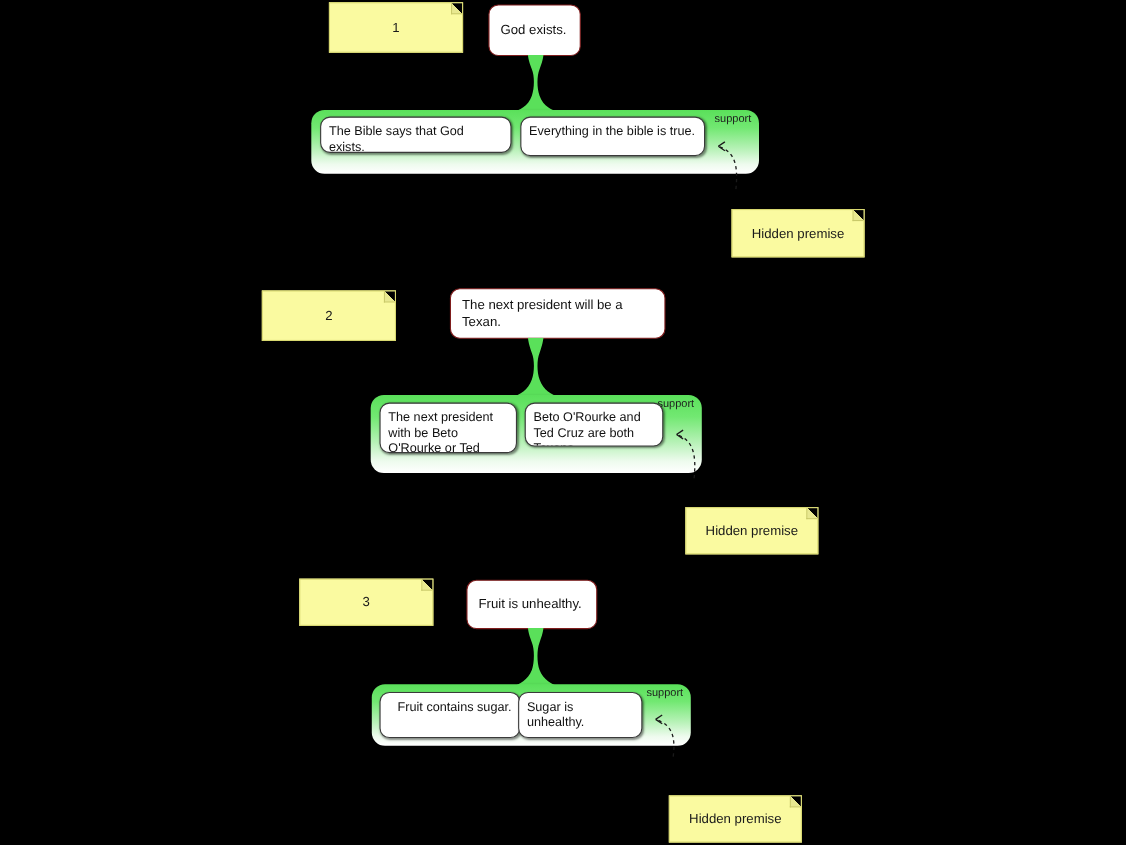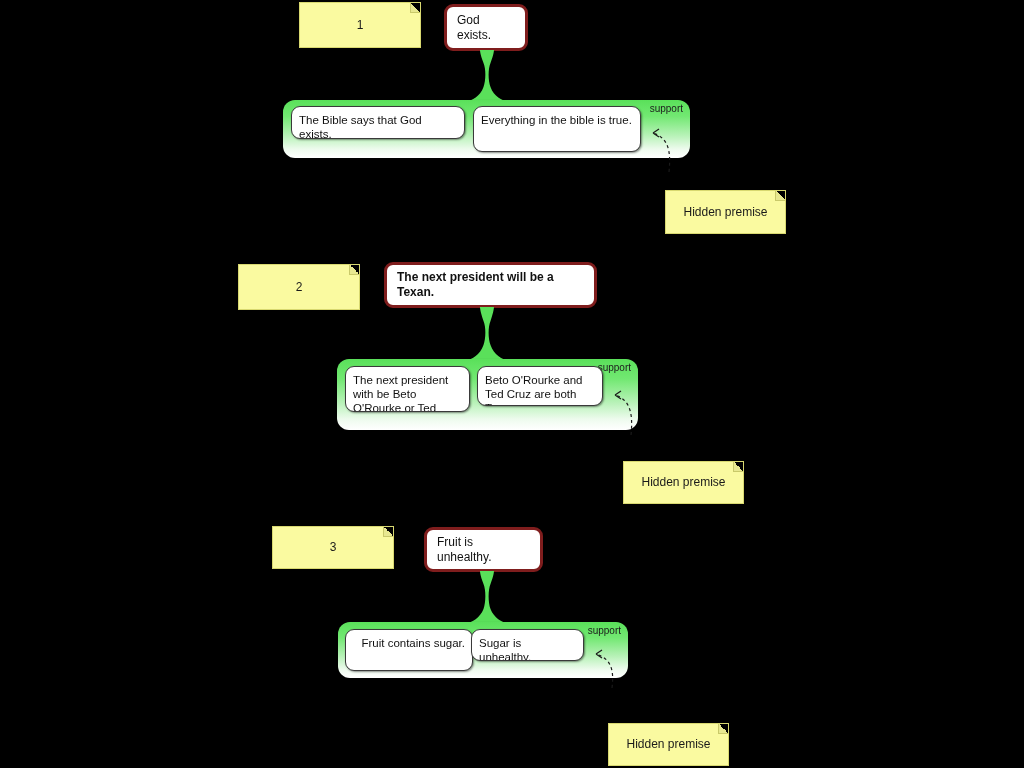--- a/index.html
+++ b/index.html
@@ -55,21 +55,21 @@
     position: relative;
     z-index: 2;
     padding: 0 6px;
   }
   .note.small-num .note-label { font-size: 12px; }
 
   
   .claim {
     position: absolute;
     background: #ffffff;
-    border: 3px solid #7f1d1d;
+    border: 1px solid #7f1d1d;
     border-radius: 9px;
     box-sizing: border-box;
     font-size: 12px;
     color: #111111;
     line-height: 1.25;
     padding: 14px 10px;
     box-shadow: 1px 1px 2px rgba(0,0,0,0.5);
     display: flex;
     align-items: center;
     overflow: hidden;
@@ -135,40 +135,40 @@
 
   <svg class="connector" style="left:466px; top:50px; width:42px; height:52px;" viewBox="0 0 42 52">
     <path d="M14,0 C14,0 14,4 17.5,13 C20,19 20,30 17.5,37 C14,47 6,50 0,52 L42,52 C36,50 28,47 24.5,37 C22,30 22,19 24.5,13 C28,4 28,0 28,0 Z" fill="#5ae05a"></path>
   </svg>
 
   <div class="support-group" style="left:283px; top:100px; width:407px; height:58px;">
     <span class="support-label">support</span>
     <div class="premise" style="left:8px; top:6px; width:174px; height:33px;">
       <span>The Bible says that God exists.</span>
     </div>
-    <div class="premise" style="left:190px; top:6px; width:168px; height:46px;">
+    <div class="premise" style="left:190px; top:6px; width:168px; height:36px;">
       <span>Everything in the bible is true.</span>
     </div>
     <svg class="support-arrow" style="left:356px; top:16px; width:42px; height:56px;" viewBox="0 0 42 56">
       <path d="M30,56 C32,36 30,22 14,17" fill="none" stroke="#1a1a1a" stroke-width="1.2" stroke-dasharray="3,3"></path>
       <path d="M14,17 L20,13 M14,17 L20,21" fill="none" stroke="#1a1a1a" stroke-width="1.2"></path>
     </svg>
   </div>
 
   <div class="note" style="left:665px; top:190px; width:121px; height:44px;">
     <span class="fold"></span>
     <span class="note-label">Hidden premise</span>
   </div>
 
   <div class="note small-num" style="left:238px; top:264px; width:122px; height:46px;">
     <span class="fold"></span>
     <span class="note-label">2</span>
   </div>
 
-  <div class="claim centered" style="left:384px; top:262px; width:213px; height:46px;font-weight:bold;">
+  <div class="claim centered" style="left:409px; top:262px; width:196px; height:46px;">
     <span>The next president will be a Texan.</span>
   </div>
 
   <svg class="connector" style="left:466px; top:307px; width:42px; height:54px;" viewBox="0 0 42 54">
     <path d="M14,0 C14,0 14,4 17.5,14 C20,20 20,31 17.5,38 C14,48 6,52 0,54 L42,54 C36,52 28,48 24.5,38 C22,31 22,20 24.5,14 C28,4 28,0 28,0 Z" fill="#5ae05a"></path>
   </svg>
 
   <div class="support-group" style="left:337px; top:359px; width:301px; height:71px;">
     <span class="support-label">support</span>
     <div class="premise" style="left:8px; top:7px; width:125px; height:46px;">
@@ -199,21 +199,21 @@
 
   <svg class="connector" style="left:466px; top:571px; width:42px; height:53px;" viewBox="0 0 42 53">
     <path d="M14,0 C14,0 14,4 17.5,13 C20,19 20,31 17.5,38 C14,47 6,51 0,53 L42,53 C36,51 28,47 24.5,38 C22,31 22,19 24.5,13 C28,4 28,0 28,0 Z" fill="#5ae05a"></path>
   </svg>
 
   <div class="support-group" style="left:338px; top:622px; width:290px; height:56px;">
     <span class="support-label">support</span>
     <div class="premise" style="left:7px; top:7px; width:128px; height:42px;text-align:right;">
       <span>Fruit contains sugar.</span>
     </div>
-    <div class="premise" style="left:133px; top:7px; width:113px; height:32px;">
+    <div class="premise" style="left:133px; top:7px; width:113px; height:42px;">
       <span>Sugar is unhealthy.</span>
     </div>
     <svg class="support-arrow" style="left:244px; top:16px; width:42px; height:50px;" viewBox="0 0 42 50">
       <path d="M30,50 C32,33 30,21 14,16" fill="none" stroke="#1a1a1a" stroke-width="1.2" stroke-dasharray="3,3"></path>
       <path d="M14,16 L20,12 M14,16 L20,20" fill="none" stroke="#1a1a1a" stroke-width="1.2"></path>
     </svg>
   </div>
 
   <div class="note" style="left:608px; top:723px; width:121px; height:43px;">
     <span class="fold"></span>

